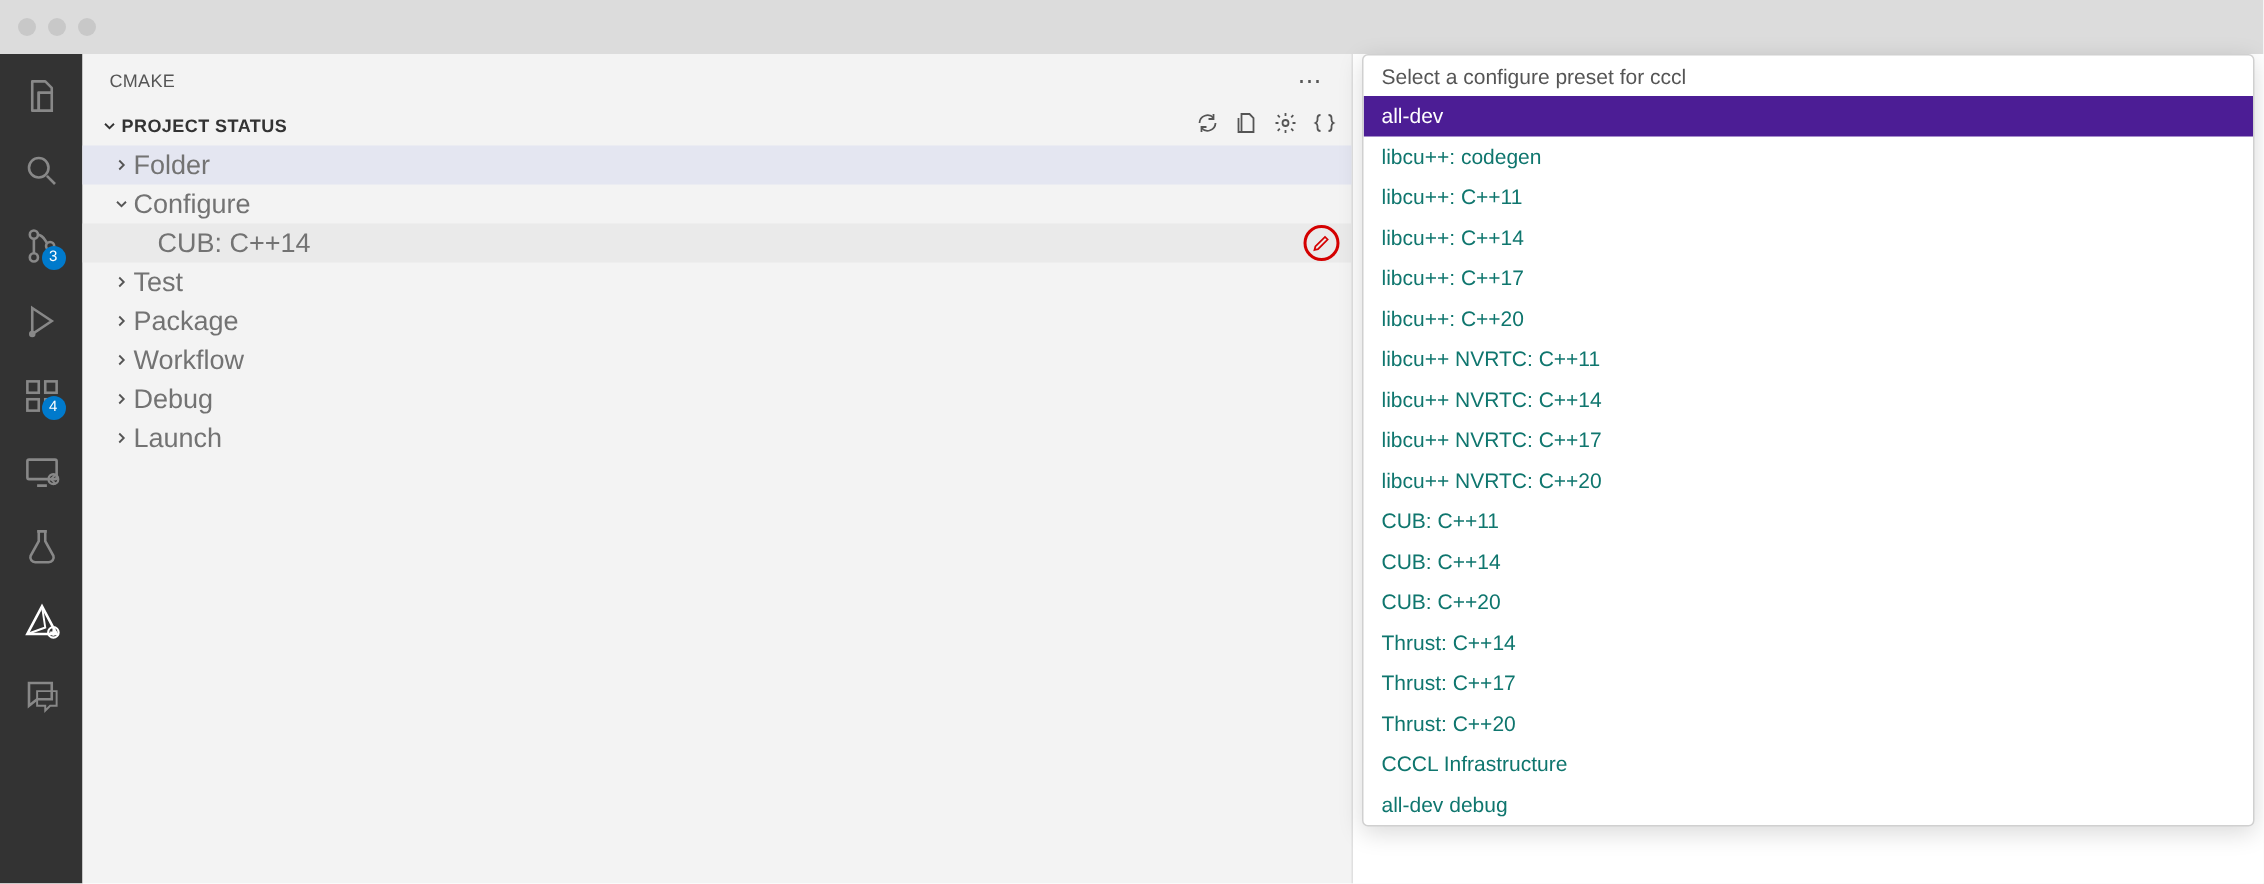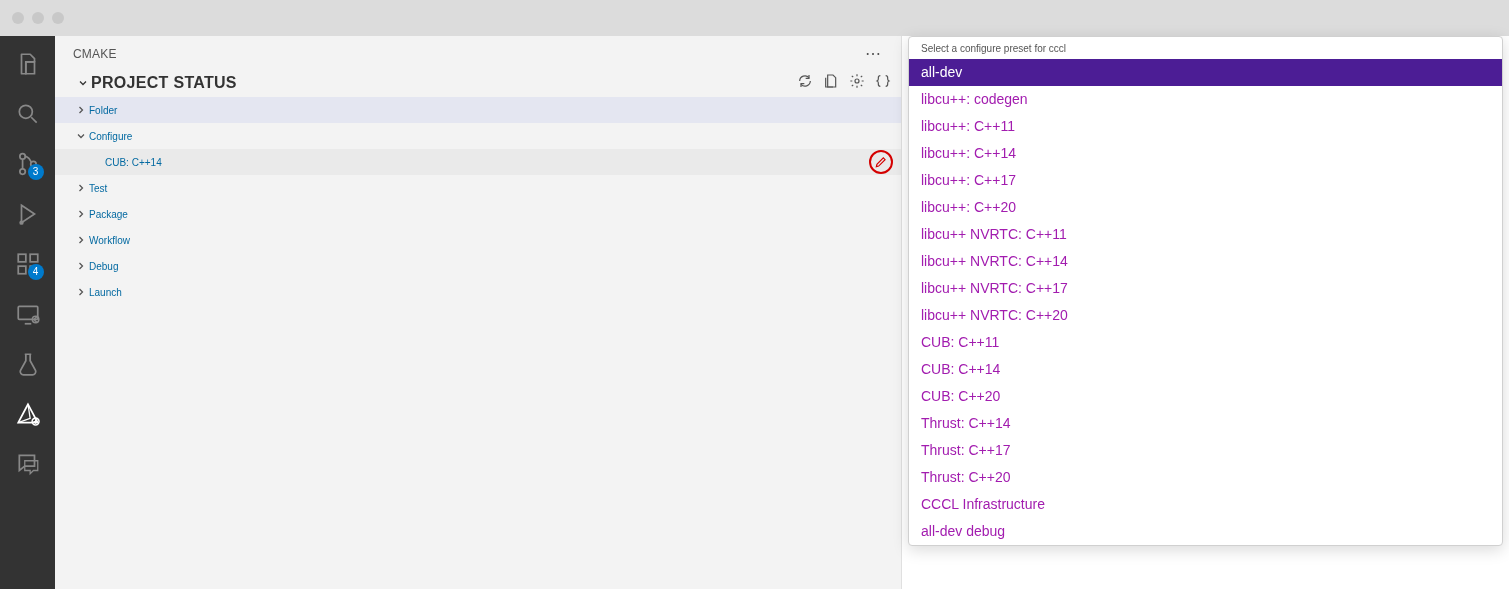--- a/index.html
+++ b/index.html
@@ -7,38 +7,38 @@
   .titlebar { height: 36px; background: #dcdcdc; display:flex; align-items:center; padding-left:12px; gap:8px;}
   .traffic { width:12px;height:12px;border-radius:50%;background:#c8c8c8;}
   .main { display:flex; height: calc(100% - 36px); }
   .activitybar { width:55px; background:#333333; display:flex; flex-direction:column; align-items:center; padding-top:14px; gap:22px;}
   .activity-icon { width:28px;height:28px; color:#888; fill:none; stroke:#888; stroke-width:1.6; position:relative; display:flex;align-items:center;justify-content:center;}
   .activity-icon.active { color:#fff; stroke:#fff;}
   .activity-icon svg { width:26px;height:26px; }
   .badge { position:absolute; bottom:-2px; right:-2px; min-width:16px;height:16px;border-radius:8px;background:#007acc;color:#fff;font-size:10px;line-height:16px;text-align:center;padding:0 3px;}
   .sidebar { width: 847px; background:#f3f3f3; display:flex; flex-direction:column; border-right:1px solid #e0e0e0;}
   .sidebar-title { font-size:12px; color:#555; padding:8px 18px 6px; letter-spacing:0.2px; display:flex; align-items:center; justify-content:space-between;}
-  .section-header { display:flex; align-items:center; padding:4px 10px 4px 20px; font-size:16px; font-weight:700; color:#333; letter-spacing:0.3px;}
+  .section-header { display:flex; align-items:center; padding:4px 10px 4px 10px; font-size:12px; font-weight:700; color:#333; letter-spacing:0.3px;}
   .section-header .chev { width:16px; display:inline-flex; justify-content:center;}
   .section-actions { margin-left:auto; display:flex; gap:10px; color:#555;}
   .section-actions svg { width:16px;height:16px; }
-  .tree { font-size:10px; color:#0369a1; }
+  .tree { font-size:18px; color:#737373; }
   .row { display:flex; align-items:center; height:26px; padding-left:18px; position:relative; cursor:default;}
   .row .chev { width:16px; display:inline-flex; justify-content:center; color:#555;}
   .row.depth1 { padding-left:18px; }
   .row.depth2 { padding-left:34px; }
   .row.hover { background:#eaeaea; }
   .row.sel { background:#e4e6f1; }
   .pencil-circle { position:absolute; right:8px; top:1px; width:24px;height:24px;border:2px solid #d40000;border-radius:50%; display:flex;align-items:center;justify-content:center;}
   .pencil-circle svg { width:14px;height:14px; stroke:#d40000;}
   .editor { flex:1; background:#fff; position:relative;}
   .quickinput { position:absolute; top:0; left:6px; right:6px; background:#fff; border:1px solid #d0d0d0; border-radius:4px; box-shadow:0 4px 16px rgba(0,0,0,0.15); display:flex; flex-direction:column; overflow:hidden;}
-  .qi-title { font-size:10px; color:#555; padding:6px 12px 5px; }
+  .qi-title { font-size:14px; color:#555; padding:6px 12px 5px; }
   .qi-list { overflow-y:auto; max-height: 552px;}
-  .qi-item { font-size:14px; color:#a21caf; padding:4px 12px; line-height:19px;}
+  .qi-item { font-size:14px; color:#0f766e; padding:4px 12px; line-height:19px;}
   .qi-item.selected { background:#4c1d95; color:#fff;}
   .ellipsis { font-size:16px; color:#555; letter-spacing:2px;}
 </style>
 </head>
 <body>
 
 <div class="titlebar">
   <div class="traffic"></div>
   <div class="traffic"></div>
   <div class="traffic"></div>

